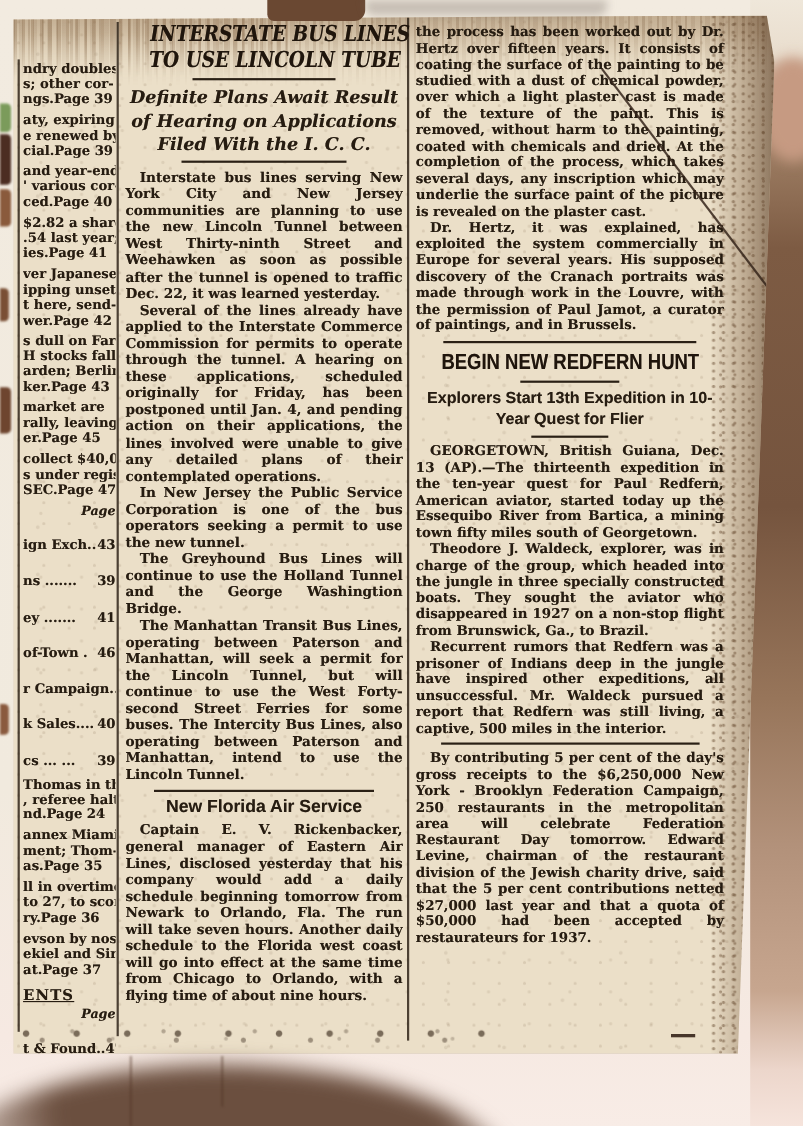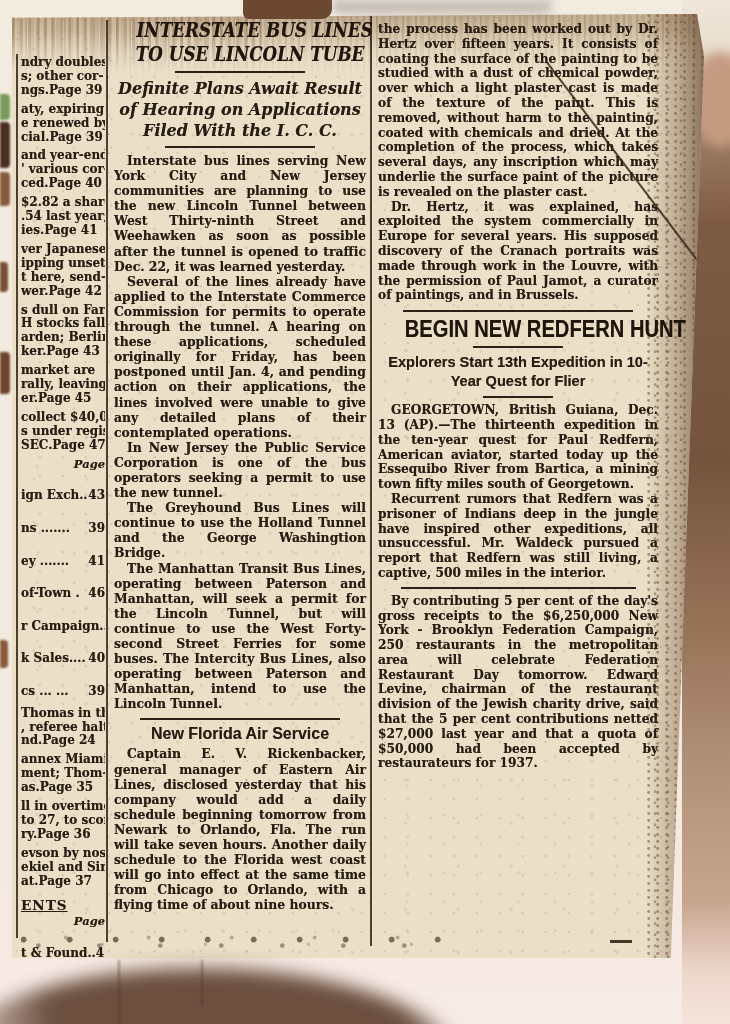--- a/index.html
+++ b/index.html
@@ -80,21 +80,21 @@
   .rule{height:2px;background:#2a2015;margin:5px auto;}
   .subhead{font-size:16px;font-weight:700;font-style:italic;text-align:center;line-height:21px;margin:2px 4px;}
   .body-copy{font-size:12.4px;line-height:15.1px;font-weight:700;text-align:justify;}
   .para{margin:0;}
   .para.ind{text-indent:13px;}
   .sanshead{font-family:"Liberation Sans",sans-serif;font-weight:700;text-align:center;}
   .sub-article-title{font-size:16px;margin:4px 0 3px;}
   
   #col-right{position:absolute;left:366px;top:8px;width:280px;}
   #col-right .body-copy{font-size:12.2px;line-height:14.8px;}
-  .headline2{font-size:24px;line-height:24px;text-align:center;color:#1f150c;margin-top:4px;}
+  .headline2{font-size:20px;line-height:24px;text-align:center;color:#1f150c;margin-top:4px;}
   .subhead2{font-size:14.6px;line-height:19px;margin:3px 2px;}
   
   .finger-bottom{left:-70px;top:968px;width:540px;height:220px;
     background:radial-gradient(ellipse at 55% 18%,#6b4f3f 0 42%,rgba(107,79,63,0) 70%);filter:blur(9px);}
   .fold-mark{position:absolute;width:2px;background:rgba(80,52,36,.45);filter:blur(.8px);}
   .fold-1{left:118px;top:960px;height:64px;}
   .fold-2{left:201px;top:960px;height:46px;}
   .fastener{position:absolute;left:243px;top:0;width:89px;height:19px;background:#6a4832;
     border-radius:0 0 10px 6px;filter:blur(.5px);}
   .fastener-shadow{position:absolute;left:332px;top:0;width:220px;height:14px;background:rgba(120,110,100,.35);
@@ -333,20 +333,21 @@
         </div>
       <div class="rule" style="width:230px;margin-top:7px"></div>
       <div class="sanshead headline2">
         <span class="condense">BEGIN NEW REDFERN HUNT</span>
       </div>
       <div class="rule" style="width:90px"></div>
       <div class="sanshead subhead2">Explorers Start 13th Expedition in 10-Year Quest for Flier</div>
       <div class="rule" style="width:70px"></div>
       <div id="right-paras-mid" class="body-copy">
           <div class="para ind">GEORGETOWN, British Guiana, Dec. 13 (AP).—The thirteenth expedition in the ten-year quest for Paul Redfern, American aviator, started today up the Essequibo River from Bartica, a mining town fifty miles south of Georgetown.</div>
+          <div class="para ind">Theodore J. Waldeck, explorer, was in charge of the group, which headed into the jungle in three specially constructed boats. They sought the aviator who disappeared in 1927 on a non-stop flight from Brunswick, Ga., to Brazil.</div>
           <div class="para ind">Recurrent rumors that Redfern was a prisoner of Indians deep in the jungle have inspired other expeditions, all unsuccessful. Mr. Waldeck pursued a report that Redfern was still living, a captive, 500 miles in the interior.</div>
         </div>
       <div class="rule" style="width:235px;margin-top:6px"></div>
       <div id="restaurants-para" class="body-copy">
           <div class="para ind">By contributing 5 per cent of the day's gross receipts to the $6,250,000 New York - Brooklyn Federation Campaign, 250 restaurants in the metropolitan area will celebrate Federation Restaurant Day tomorrow. Edward Levine, chairman of the restaurant division of the Jewish charity drive, said that the 5 per cent contributions netted $27,000 last year and that a quota of $50,000 had been accepted by restaurateurs for 1937.</div>
         </div>
     </div>
 
     <div class="pen-line"></div>
     <div class="smudges"></div>

